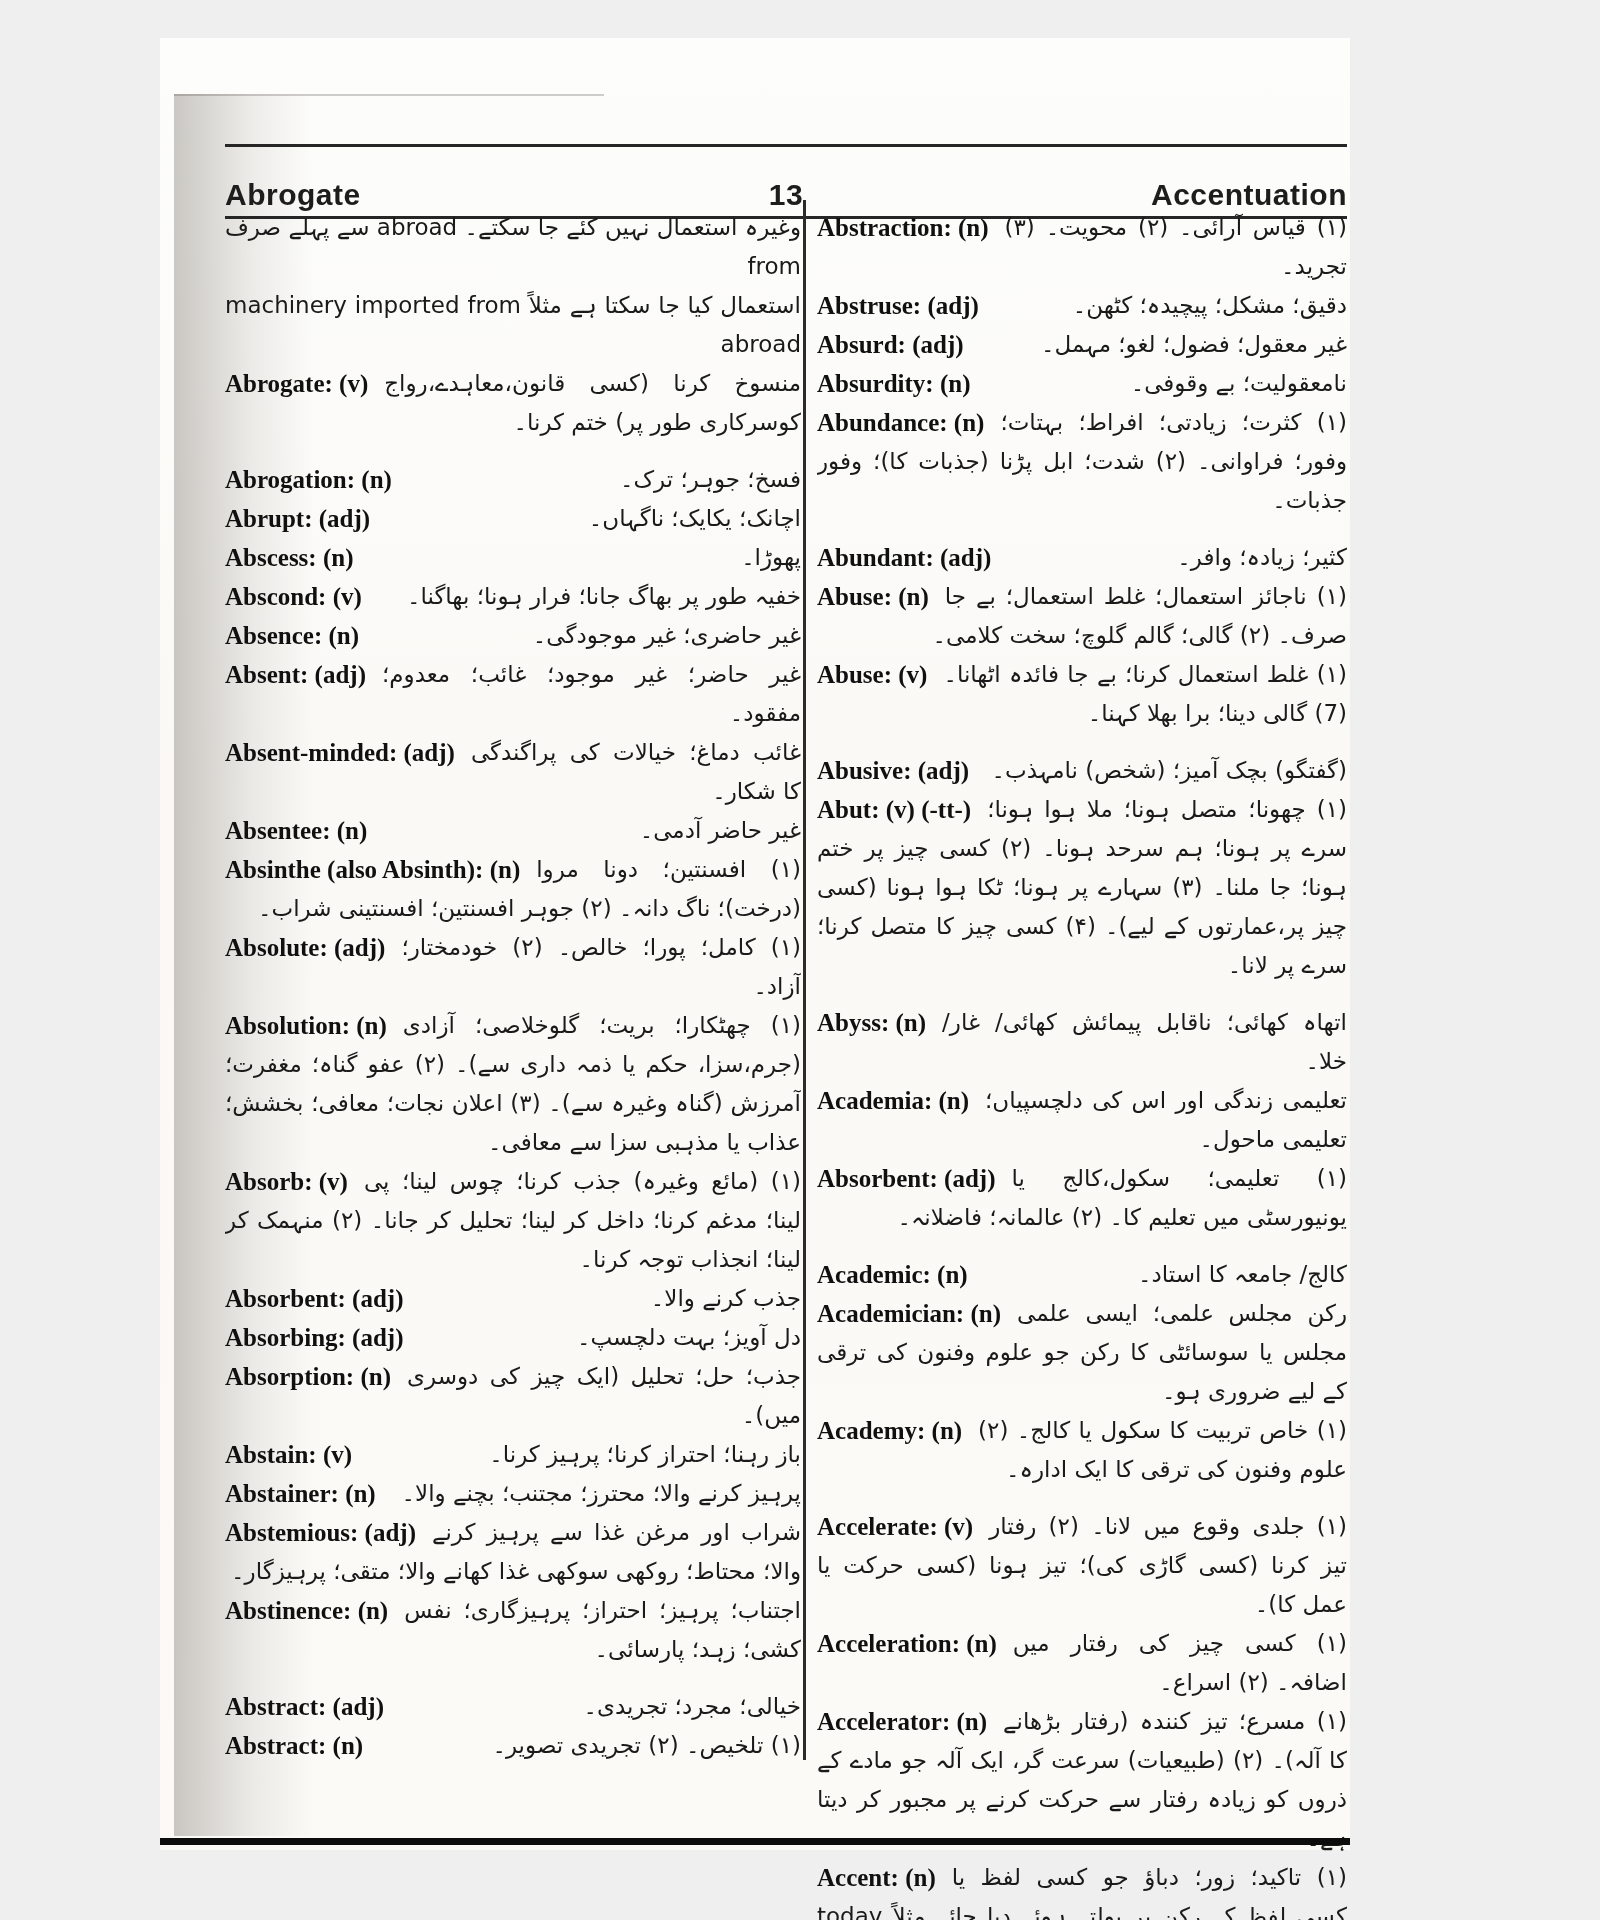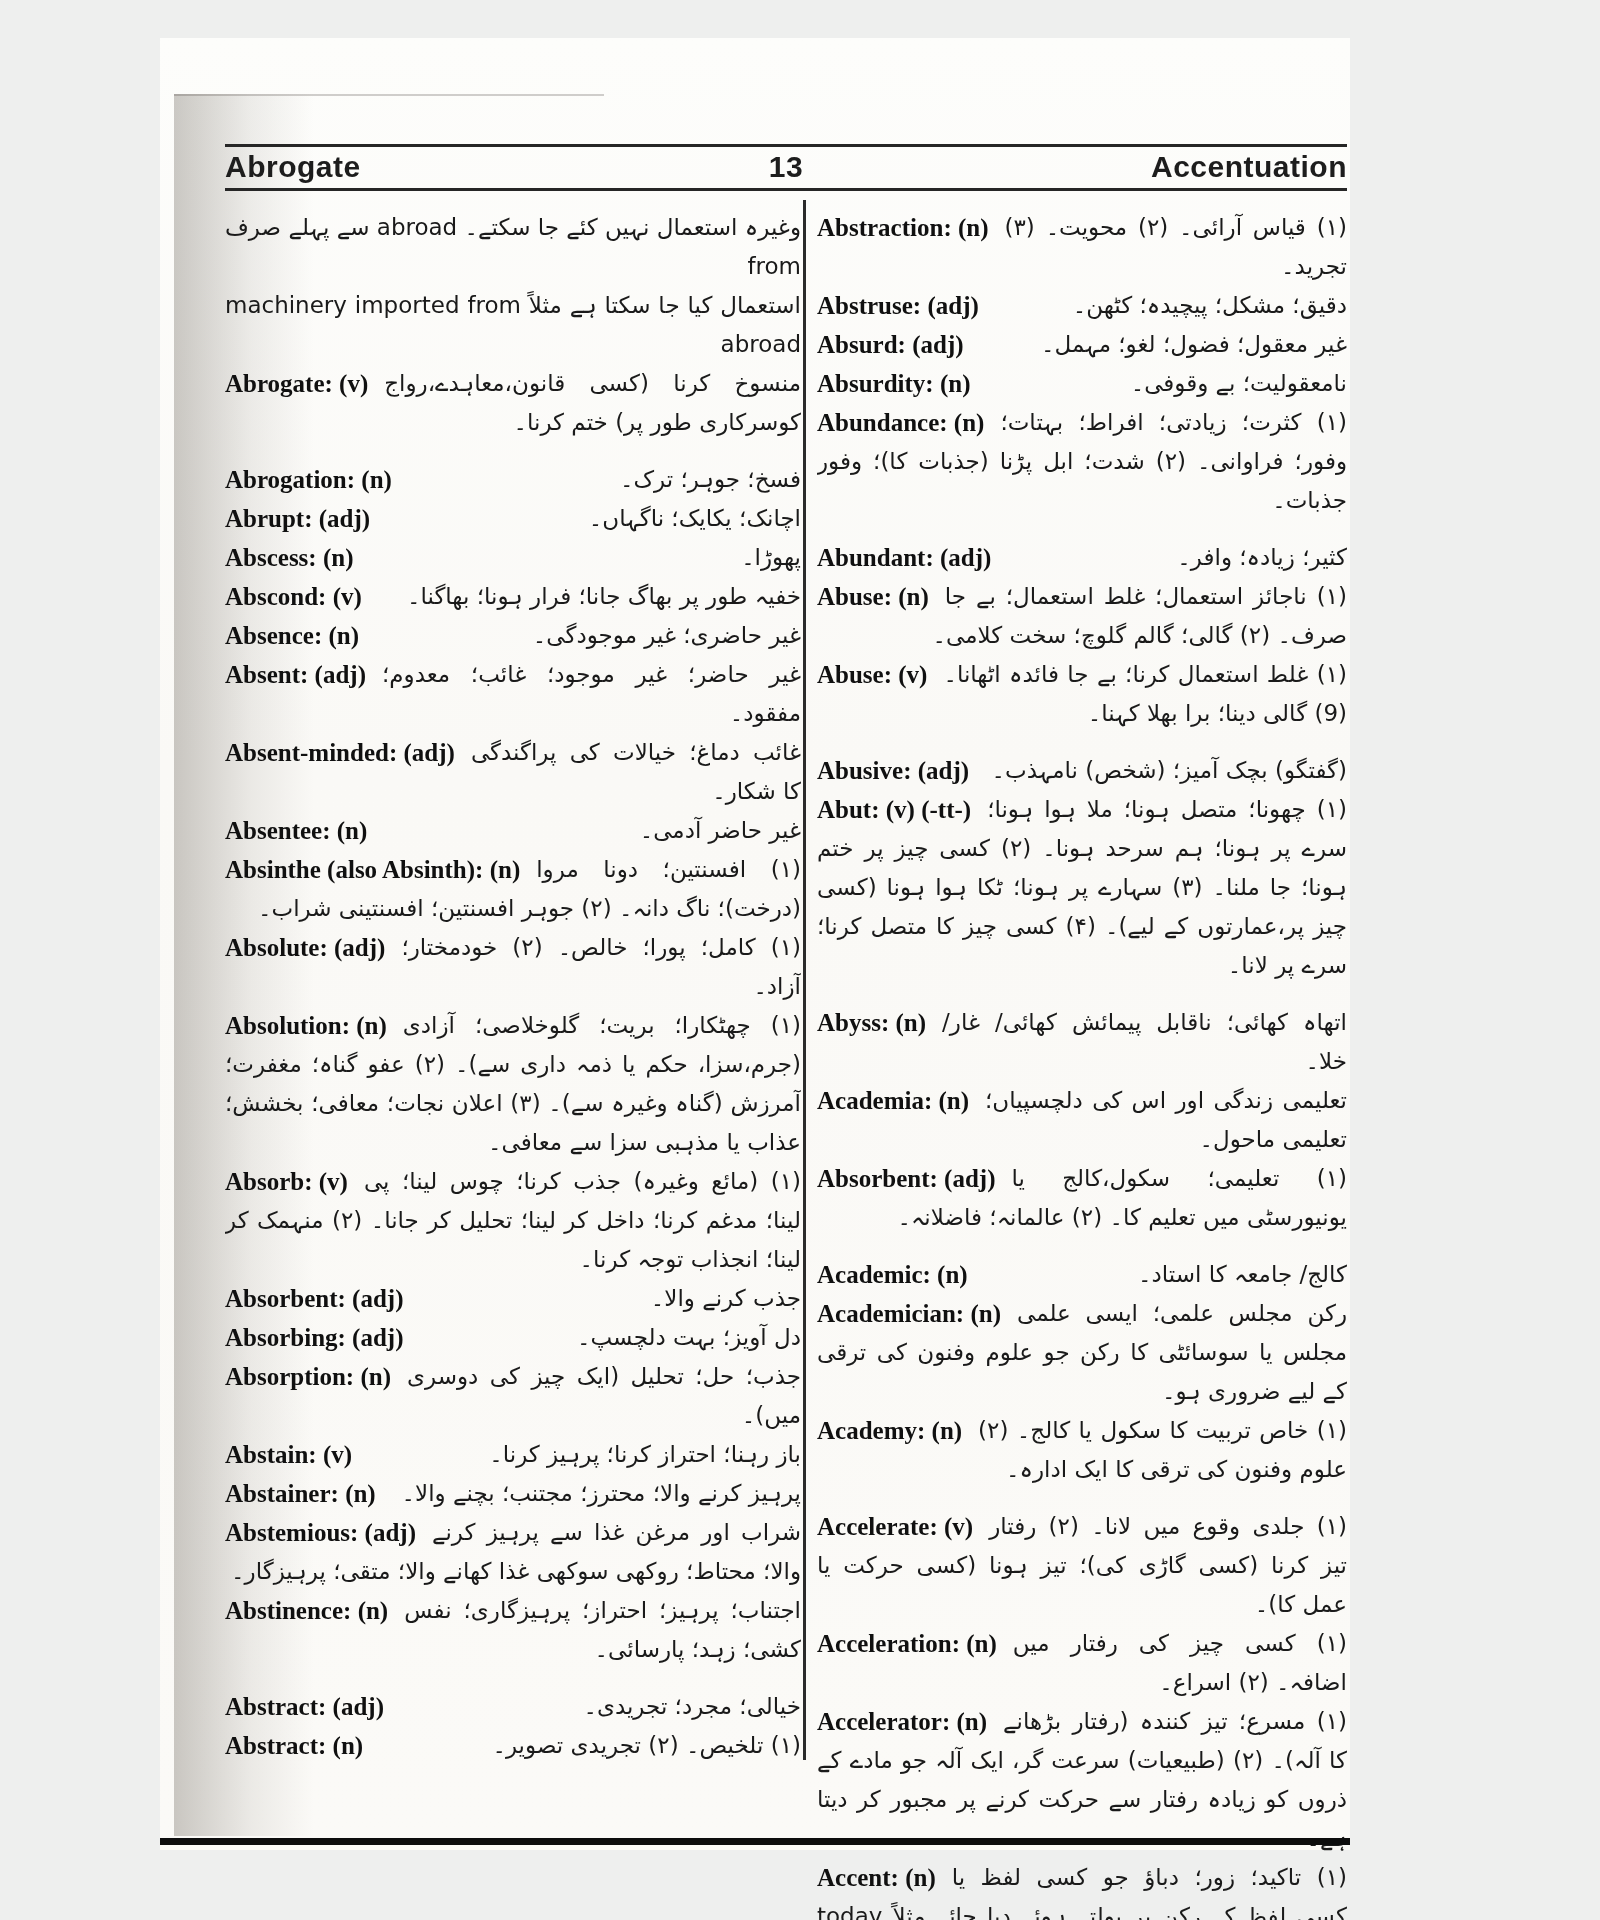--- a/index.html
+++ b/index.html
@@ -31,21 +31,21 @@
   
   .header{
     position:absolute;left:65px;top:106px;width:1122px;
     border-top:3px solid #262626;
     border-bottom:3px solid #262626;
     display:flex;align-items:flex-end;
     padding:3px 0 4px 0;
     gap:19px;
   }
   .header .hl{flex:1;text-align:left;}
-  .header .hc{flex:0 0 auto;text-align:center;}
+  .header .hc{flex:0 0 auto;text-align:center;margin-top:28px;}
   .header .hr{flex:1;text-align:right;}
   .header span{
     font-family:"Liberation Sans",sans-serif;
     font-weight:700;font-size:30px;color:#1d1d1d;letter-spacing:0.5px;
   }
   
   .columns{
     position:absolute;left:65px;top:162px;width:1122px;
     display:flex;align-items:flex-start;
   }
@@ -122,21 +122,21 @@
         </div>
       <div class="divider"></div>
       <div class="col-right" id="col-right">
           <div class="entry"><span class="head">Abstraction: (n)</span><span class="urdu">(۱) قیاس آرائی۔ (۲) محویت۔ (۳) تجرید۔</span></div>
           <div class="entry"><span class="head">Abstruse: (adj)</span><span class="urdu">دقیق؛ مشکل؛ پیچیدہ؛ کٹھن۔</span></div>
           <div class="entry"><span class="head">Absurd: (adj)</span><span class="urdu">غیر معقول؛ فضول؛ لغو؛ مہمل۔</span></div>
           <div class="entry"><span class="head">Absurdity: (n)</span><span class="urdu">نامعقولیت؛ بے وقوفی۔</span></div>
           <div class="entry"><span class="head">Abundance: (n)</span><span class="urdu">(۱) کثرت؛ زیادتی؛ افراط؛ بہتات؛ وفور؛ فراوانی۔ (۲) شدت؛ ابل پڑنا (جذبات کا)؛ وفور جذبات۔</span></div>
           <div class="entry gap"><span class="head">Abundant: (adj)</span><span class="urdu">کثیر؛ زیادہ؛ وافر۔</span></div>
           <div class="entry"><span class="head">Abuse: (n)</span><span class="urdu">(۱) ناجائز استعمال؛ غلط استعمال؛ بے جا صرف۔ (۲) گالی؛ گالم گلوچ؛ سخت کلامی۔</span></div>
-          <div class="entry"><span class="head">Abuse: (v)</span><span class="urdu">(۱) غلط استعمال کرنا؛ بے جا فائدہ اٹھانا۔ (9) گالی دینا؛ برا بھلا کہنا۔</span></div>
+          <div class="entry"><span class="head">Abuse: (v)</span><span class="urdu">(۱) غلط استعمال کرنا؛ بے جا فائدہ اٹھانا۔ (7) گالی دینا؛ برا بھلا کہنا۔</span></div>
           <div class="entry gap"><span class="head">Abusive: (adj)</span><span class="urdu">(گفتگو) بچک آمیز؛ (شخص) نامہذب۔</span></div>
           <div class="entry"><span class="head">Abut: (v) (-tt-)</span><span class="urdu">(۱) چھونا؛ متصل ہونا؛ ملا ہوا ہونا؛ سرے پر ہونا؛ ہم سرحد ہونا۔ (۲) کسی چیز پر ختم ہونا؛ جا ملنا۔ (۳) سہارے پر ہونا؛ ٹکا ہوا ہونا (کسی چیز پر،عمارتوں کے لیے)۔ (۴) کسی چیز کا متصل کرنا؛ سرے پر لانا۔</span></div>
           <div class="entry gap"><span class="head">Abyss: (n)</span><span class="urdu">اتھاہ کھائی؛ ناقابل پیمائش کھائی/ غار/ خلا۔</span></div>
           <div class="entry"><span class="head">Academia: (n)</span><span class="urdu">تعلیمی زندگی اور اس کی دلچسپیاں؛ تعلیمی ماحول۔</span></div>
           <div class="entry"><span class="head">Absorbent: (adj)</span><span class="urdu">(۱) تعلیمی؛ سکول،کالج یا یونیورسٹی میں تعلیم کا۔ (۲) عالمانہ؛ فاضلانہ۔</span></div>
           <div class="entry gap"><span class="head">Academic: (n)</span><span class="urdu">کالج/ جامعہ کا استاد۔</span></div>
           <div class="entry"><span class="head">Academician: (n)</span><span class="urdu">رکن مجلس علمی؛ ایسی علمی مجلس یا سوسائٹی کا رکن جو علوم وفنون کی ترقی کے لیے ضروری ہو۔</span></div>
           <div class="entry"><span class="head">Academy: (n)</span><span class="urdu">(۱) خاص تربیت کا سکول یا کالج۔ (۲) علوم وفنون کی ترقی کا ایک ادارہ۔</span></div>
           <div class="entry gap"><span class="head">Accelerate: (v)</span><span class="urdu">(۱) جلدی وقوع میں لانا۔ (۲) رفتار تیز کرنا (کسی گاڑی کی)؛ تیز ہونا (کسی حرکت یا عمل کا)۔</span></div>
           <div class="entry"><span class="head">Acceleration: (n)</span><span class="urdu">(۱) کسی چیز کی رفتار میں اضافہ۔ (۲) اسراع۔</span></div>

